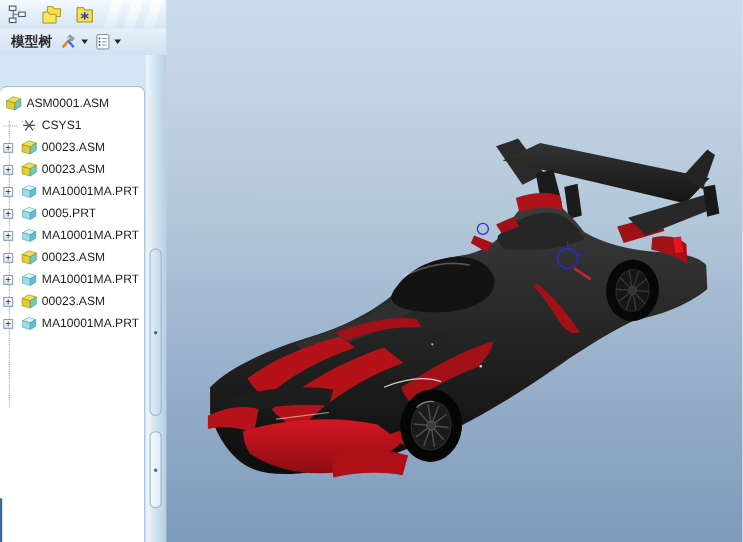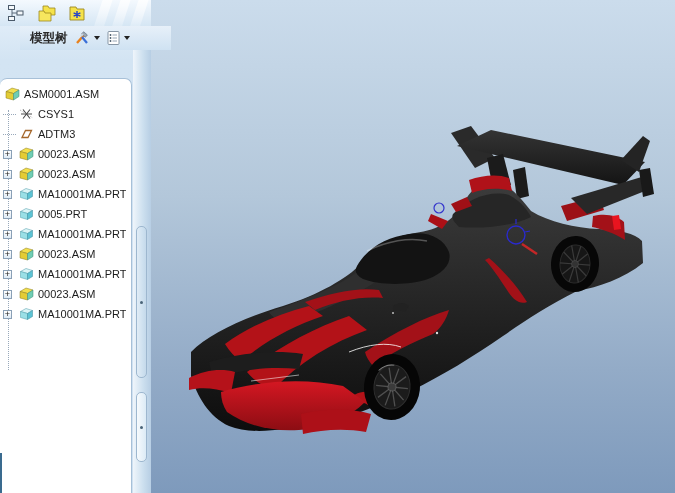--- a/index.html
+++ b/index.html
@@ -21,21 +21,21 @@
   .diag{position:absolute;top:-4px;width:10px;height:36px;
     background:linear-gradient(180deg,rgba(255,255,255,.85),rgba(255,255,255,.1));
     transform:skewX(-18deg);}
   .tbtn{position:absolute;top:3px;width:22px;height:20px;display:flex;
     align-items:center;justify-content:center;}
   .tbtn svg{display:block;}
 
   
   #panelhdr{position:absolute;left:0;top:26px;width:151px;height:24px;
     display:flex;align-items:center;
-    background:linear-gradient(180deg,#e7f0f9,#cfe2f2);margin-left:20px;}
+    background:linear-gradient(180deg,#e7f0f9,#cfe2f2);}
   #panelhdr .title{font-size:12.5px;font-weight:bold;color:#2b2b2b;margin-left:10px;}
   .hbtn{display:flex;align-items:center;margin-left:6px;}
   .caret{width:0;height:0;border-left:3.5px solid transparent;
     border-right:3.5px solid transparent;border-top:4px solid #222;margin-left:3px;}
 
   
   #treepanel{position:absolute;left:0;top:50px;width:132px;height:443px;
     background:#fff;border:1px solid #a7c0d8;border-left:none;border-bottom:none;
     border-radius:7px 7px 0 0;box-sizing:border-box;overflow:hidden;margin-top:28px;}
   #tree{position:absolute;left:0;top:5px;right:0;}
@@ -241,29 +241,20 @@
           <span class="stub"></span>
           <span class="ticon">
             <svg width="15" height="14" viewBox="0 0 15 14">
   <path d="M2,7 L13,7 M4,2.5 L11,11.5 M11,2.5 L4,11.5" stroke="#4a4a4a" stroke-width="1.1"></path>
   <path d="M1,3 L14,11" stroke="#9a9a9a" stroke-width="0.7" stroke-dasharray="1.5,1.5"></path>
 </svg>
           </span>
           <span class="tlbl">CSYS1</span>
         </div>
         <div class="trow lvl1">
-          <span class="stub"></span>
-          <span class="ticon">
-            <svg width="15" height="14" viewBox="0 0 15 14">
-  <path d="M3,10.5 L6.5,3.5 L12.5,3.5 L9,10.5 Z" fill="none" stroke="#a5672c" stroke-width="1.3"></path>
-</svg>
-          </span>
-          <span class="tlbl">ADTM3</span>
-        </div>
-        <div class="trow lvl1">
           <span class="exp">+</span>
           <span class="ticon">
             <svg width="15" height="14" viewBox="0 0 15 14">
   <path d="M1,4.5 L7,1 L14,3 L8.5,6.5 Z" fill="#f2df4e" stroke="#8a7a1a" stroke-width="0.5"></path>
   <path d="M1,4.5 L8.5,6.5 L8.5,13 L1,11 Z" fill="#e3cc35" stroke="#8a7a1a" stroke-width="0.5"></path>
   <path d="M8.5,6.5 L14,3 L14,9.5 L8.5,13 Z" fill="#6fcdb4" stroke="#3a8a72" stroke-width="0.5"></path>
 </svg>
           </span>
           <span class="tlbl">00023.ASM</span>
         </div>

